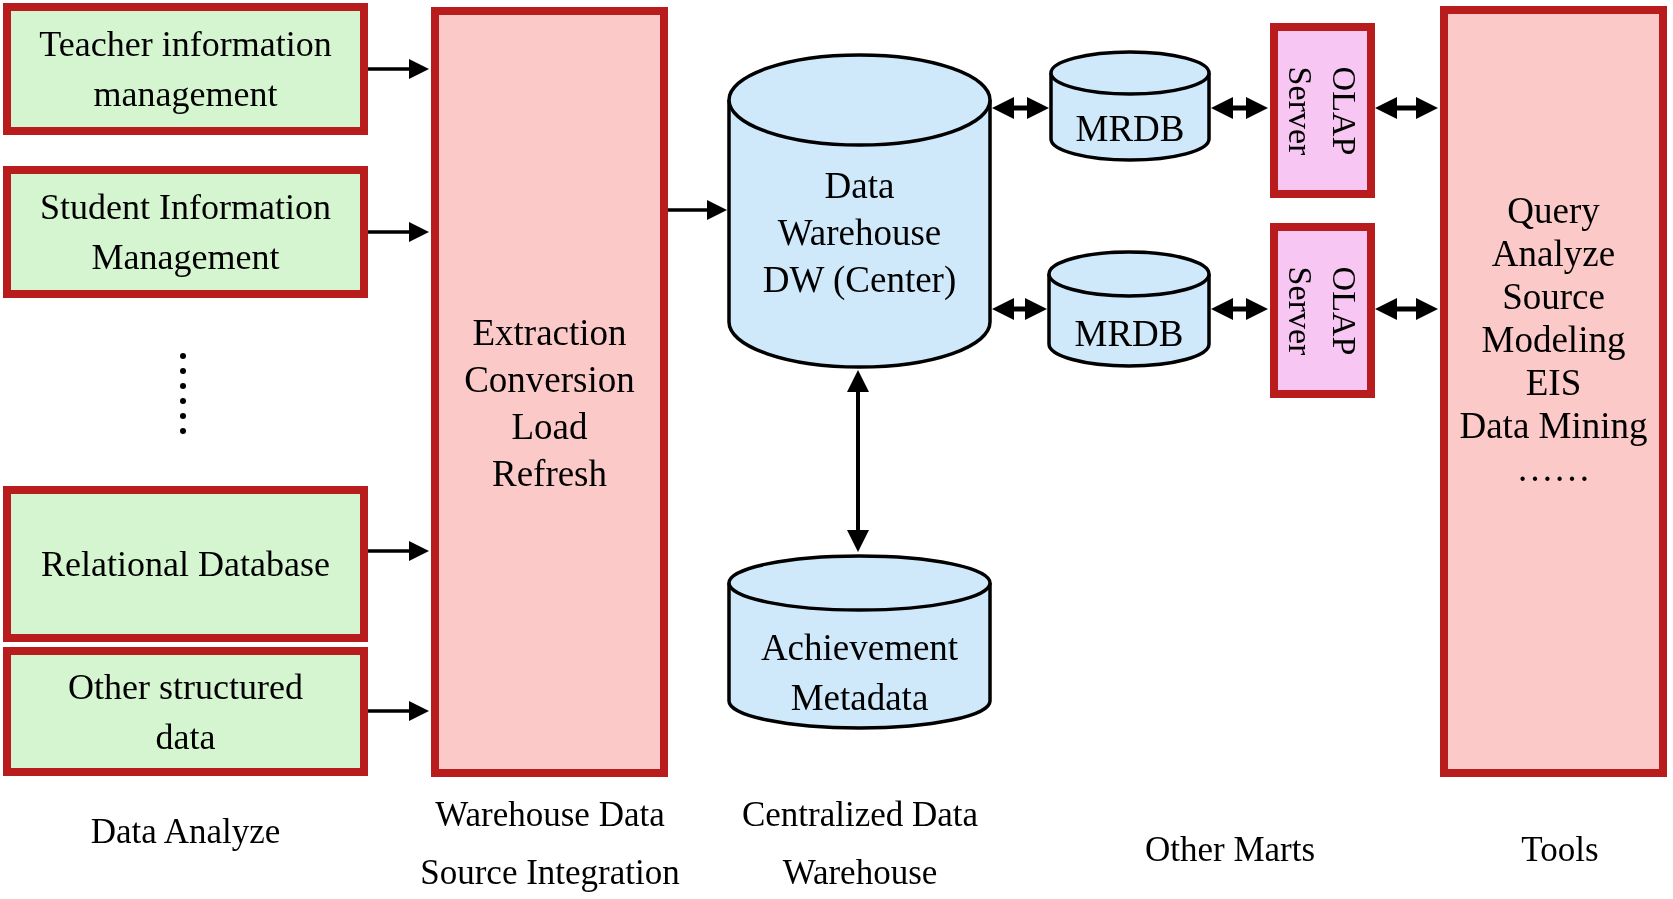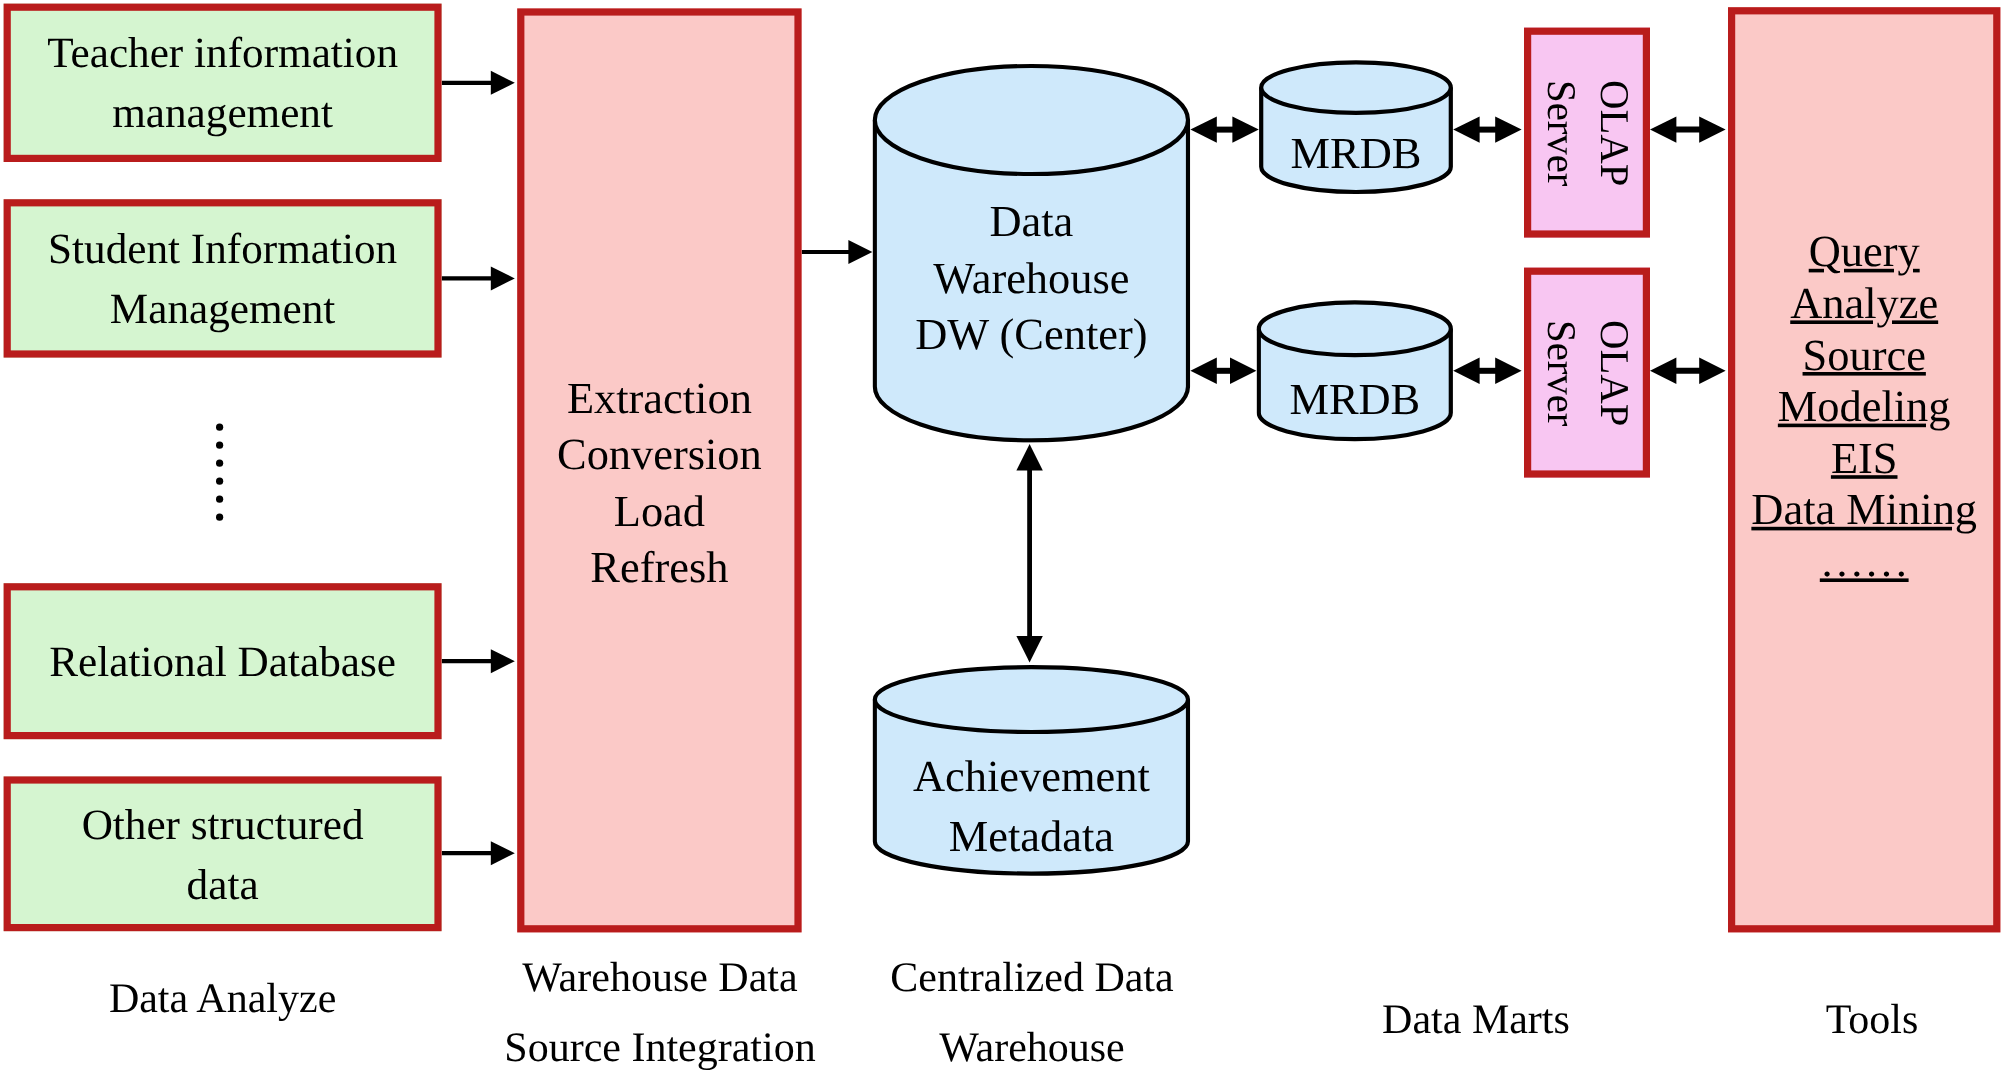--- a/index.html
+++ b/index.html
@@ -11,21 +11,21 @@
     color:#000;
     overflow:hidden;
   }
   .abs{position:absolute;}
   .layer{position:absolute;left:0;top:0;width:1673px;height:899px;pointer-events:none;}
 
   
   .node{
     position:absolute;
     box-sizing:border-box;
-    border:6px solid #b91c1c;
+    border:8px solid #b91c1c;
     display:flex;flex-direction:column;
     align-items:center;justify-content:center;
     text-align:left;
   }
   .src{background:var(--source-green,#d5f5d0);}
   .proc{background:var(--process-pink,#fbc9c7);}
   .olap{background:var(--olap-magenta,#f8c6f2);}
 
   .box-label{font-size:36px;line-height:50px;}
   .box-label span{display:block;white-space:nowrap;}
@@ -143,21 +143,21 @@
 
   <div class="vdots" style="left:180px;top:353px;">
     <i></i>
       <i></i>
       <i></i>
       <i></i>
       <i></i>
       <i></i>
   </div>
 
-  <div class="node src box-label" style="left:3px;top:486px;width:365px;height:130px;">
+  <div class="node src box-label" style="left:3px;top:486px;width:365px;height:156px;">
     <span>Relational Database</span>
     <span></span>
   </div>
   <div class="node src box-label" style="left:3px;top:647px;width:365px;height:129px;">
     <span>Other structured</span>
     <span>data</span>
   </div>
 
   <div class="node proc" style="left:431px;top:7px;width:237px;height:770px;"></div>
   <div class="txt" style="left:431px;top:273px;width:237px;margin-top:36px;">
@@ -212,21 +212,21 @@
 
   <div class="node olap" style="left:1270px;top:223px;width:105px;height:175px;"></div>
   <div class="olap-text" style="left:1270px;top:223px;width:105px;height:175px;">
     <div class="rot">
       <span>OLAP</span>
       <span>Server</span>
     </div>
   </div>
 
   <div class="node proc" style="left:1440px;top:6px;width:227px;height:771px;"></div>
-  <div class="txt tools-txt" style="left:1440px;top:189px;width:227px;text-decoration:underline;">
+  <div class="txt tools-txt" style="left:1440px;top:189px;width:227px;">
     <span>Query</span>
     <span>Analyze</span>
     <span>Source</span>
     <span>Modeling</span>
     <span>EIS</span>
     <span>Data Mining</span>
     <span>……</span>
   </div>
 
   <div class="caption" style="left:3px;top:812px;width:365px;">
@@ -234,19 +234,19 @@
   </div>
   <div class="caption two" style="left:395px;top:786px;width:310px;">
     <span>Warehouse Data</span>
     <span>Source Integration</span>
   </div>
   <div class="caption two" style="left:715px;top:786px;width:290px;">
     <span>Centralized Data</span>
     <span>Warehouse</span>
   </div>
   <div class="caption" style="left:1080px;top:830px;width:300px;">
-    <span>Data Marts</span>
+    <span>Other Marts</span>
   </div>
   <div class="caption" style="left:1410px;top:830px;width:300px;">
     <span>Tools</span>
   </div>
 
 </div>
 
 </body></html>

